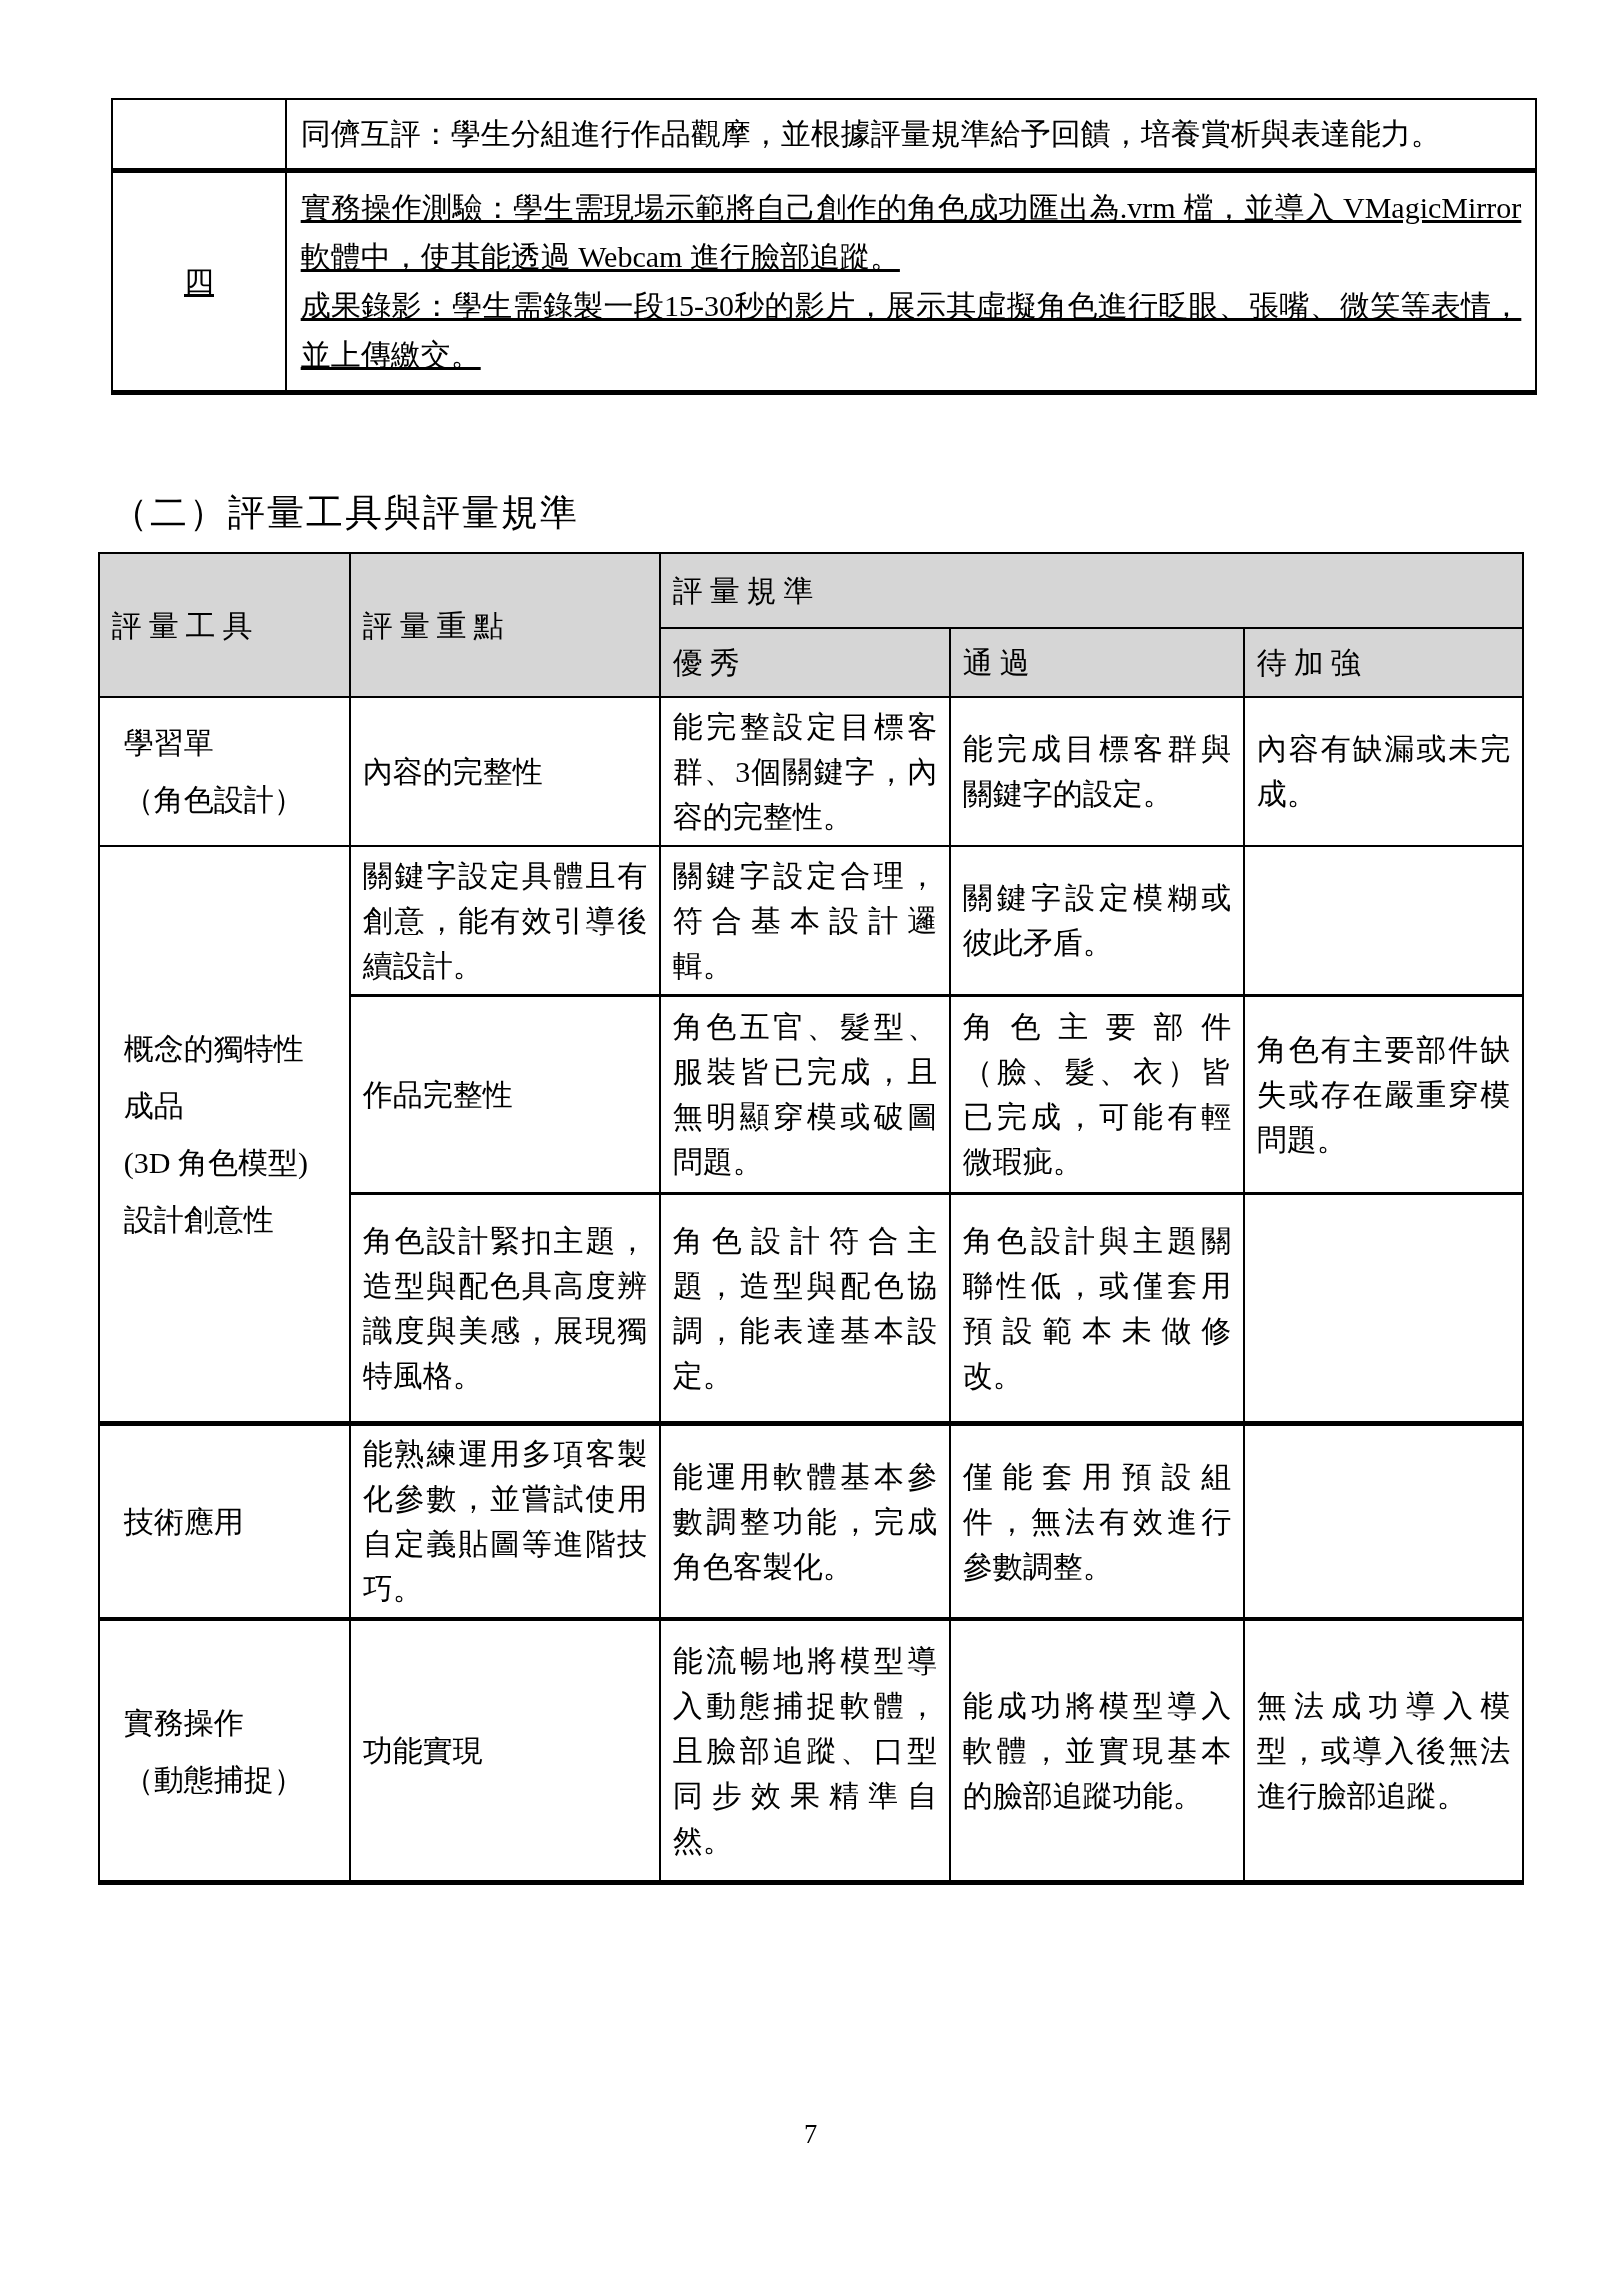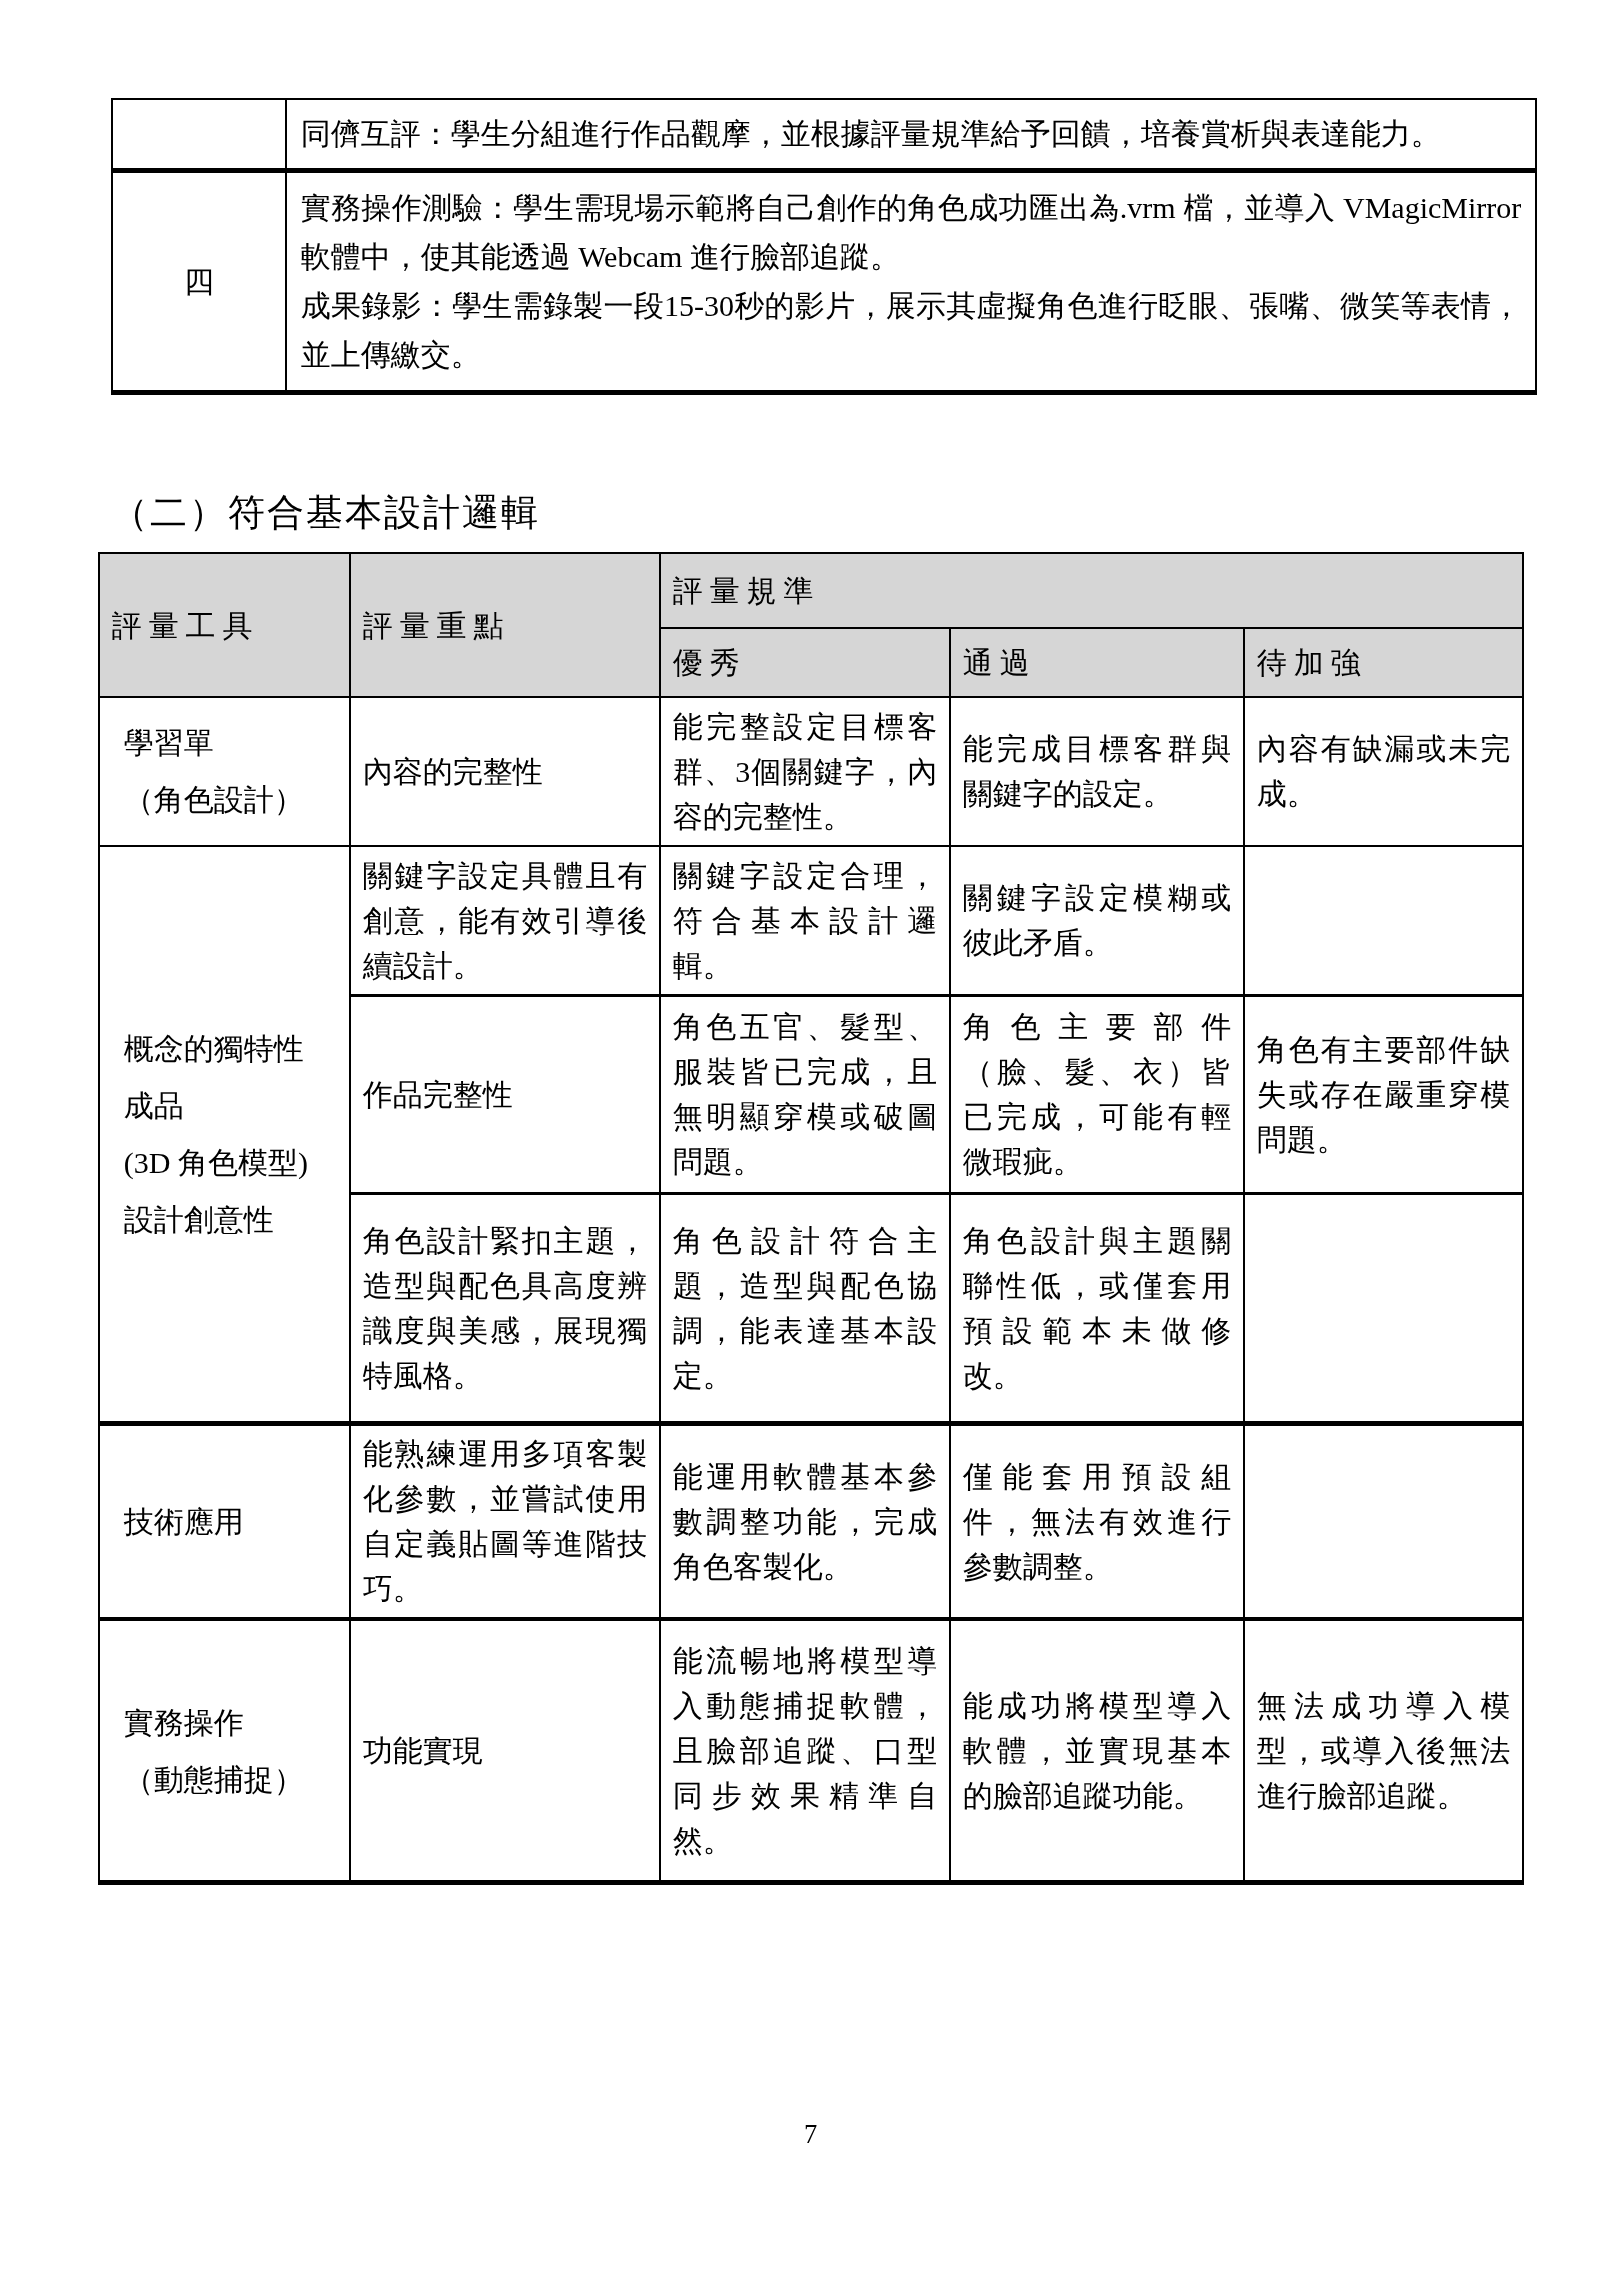--- a/index.html
+++ b/index.html
@@ -21,21 +21,21 @@
   .activities td{
     border:2.9px solid #000;
     font-size:30px;line-height:49px;
     vertical-align:middle;
   }
   .act-label{width:174px;text-align:center;}
   .act-content{padding:7.8px 13.7px;text-align:justify;text-justify:inter-ideograph;}
   .act-row1{height:71px;}
   .act-row2{height:222px;}
   .act-row1 td{border-bottom:5.9px solid #000;}
-  .act-row2 td{border-bottom:5.9px solid #000;}
+  .act-row2 td{border-bottom:5.9px solid #000;text-decoration:underline;}
   .act-par{margin:0;}
 
   
   .heading{
     position:absolute;left:111px;top:488px;margin:0;
     font-size:37px;font-weight:normal;letter-spacing:2px;
     white-space:nowrap;
   }
 
   
@@ -94,21 +94,21 @@
       <tr class="act-row2">
         <td class="act-label">四</td>
         <td class="act-content">
           <p class="act-par">實務操作測驗：學生需現場示範將自己創作的角色成功匯出為.vrm 檔，並導入 VMagicMirror 軟體中，使其能透過 Webcam 進行臉部追蹤。</p>
           <p class="act-par">成果錄影：學生需錄製一段15-30秒的影片，展示其虛擬角色進行眨眼、張嘴、微笑等表情，並上傳繳交。</p>
         </td>
       </tr>
     </tbody>
   </table>
 
-  <h2 class="heading">（二）符合基本設計邏輯</h2>
+  <h2 class="heading">（二）評量工具與評量規準</h2>
 
   <table class="rubric">
     <colgroup>
       <col style="width:251px">
         <col style="width:310px">
         <col style="width:290px">
       <col style="width:294px">
         <col style="width:279px">
     </colgroup>
     <tbody>

